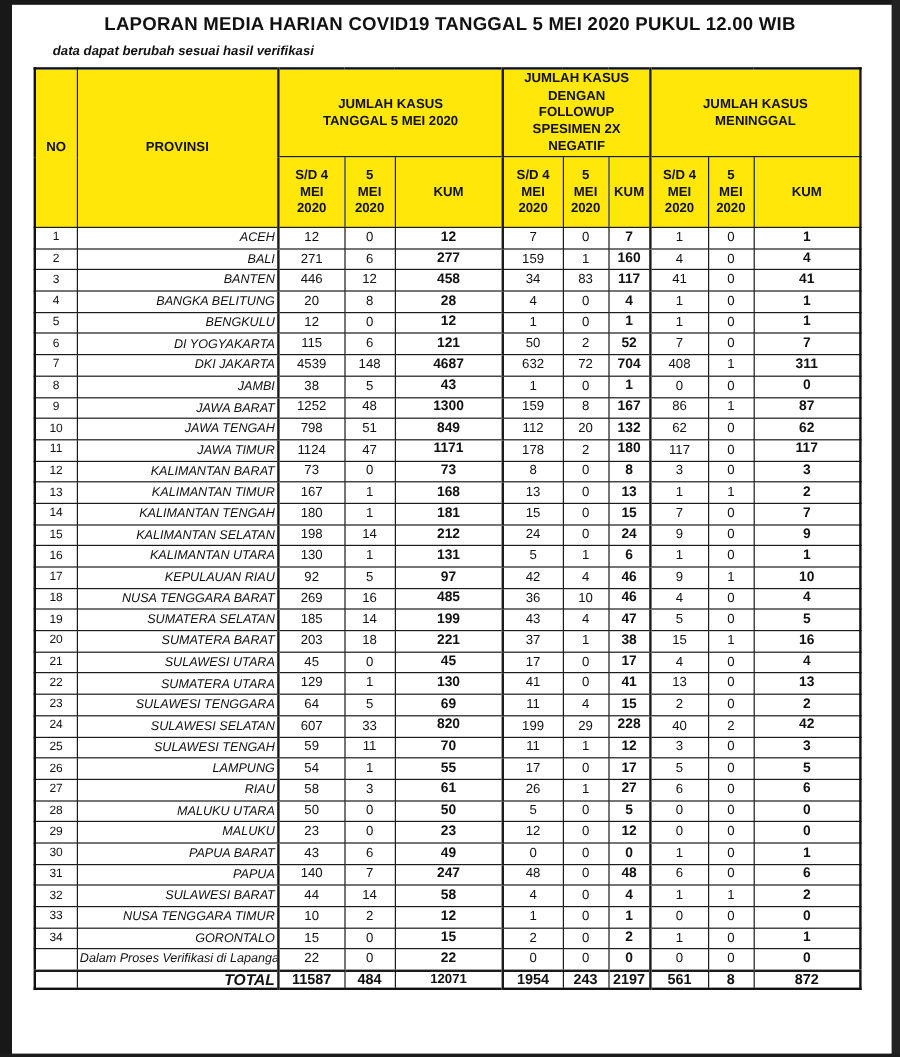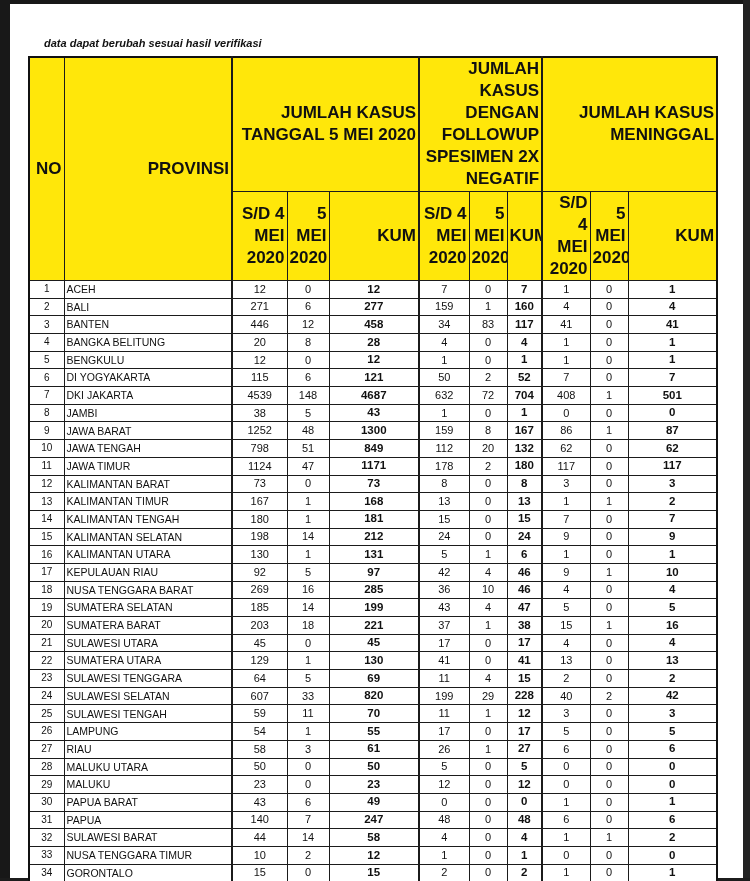--- a/index.html
+++ b/index.html
@@ -37,51 +37,52 @@
   table.report th, table.report td {
     border:1.5px solid #1b1b1b;
     padding:0 2px;
     vertical-align:middle;
     overflow:hidden;
   }
   table.report { border:2px solid #111; }
   thead th {
     background:#ffe70a;
     font-weight:bold;
-    font-size:17px;
-    text-align:right;
+    font-size:11px;
+    text-align:center;
     white-space:pre-line;
     line-height:1.3;
   }
   thead tr.group-row th { height:72px; }
   thead tr.sub-row th   { height:58px; }
   tbody tr { height:17.7px; }
   tbody td { font-size:11px; text-align:center; line-height:1; }
   td.c-no   { font-size:10px; }
-  td.c-prov { text-align:left; font-size:10.5px; padding-left:4px; white-space:nowrap; }
+  td.c-prov { text-align:right; font-size:10.5px; padding-left:4px; white-space:nowrap;font-style:italic; }
   td.c-kum  { font-weight:bold; font-size:11.5px; }
   .g-start  { border-left-width:2px !important; }
   tr.total  { height:14px; }
   tr.total td { font-weight:bold; font-size:12px; border-top-width:2.5px; }
   tr.total td.c-prov { font-size:13px; }
   tr.total td:nth-child(5) { font-size:11px; }
   .footer {
     position:absolute; top:843px; left:30px;
     font-size:12.5px; font-weight:bold;
   }
 </style>
 </head>
 <body>
 
 <div class="page">
   <div class="edge edge-top"></div>
   <div class="edge edge-left"></div>
   <div class="edge edge-right"></div>
   <div class="edge edge-bottom"></div>
 
+  <h1 class="title">LAPORAN MEDIA HARIAN COVID19 TANGGAL 5 MEI 2020 PUKUL 12.00 WIB</h1>
   <div class="subtitle">data dapat berubah sesuai hasil verifikasi</div>
 
   <table class="report">
     <colgroup>
       <col style="width:35px">
         <col style="width:168px">
       <col style="width:55px">
         <col style="width:42px">
         <col style="width:90px">
       <col style="width:50px">
@@ -212,21 +213,21 @@
     <td class="c-no">7</td>
     <td class="c-prov">DKI JAKARTA</td>
     <td class="c-num g-start">4539</td>
     <td class="c-num">148</td>
     <td class="c-num c-kum">4687</td>
     <td class="c-num g-start">632</td>
     <td class="c-num">72</td>
     <td class="c-num c-kum">704</td>
     <td class="c-num g-start">408</td>
     <td class="c-num">1</td>
-    <td class="c-num c-kum">501</td>
+    <td class="c-num c-kum">311</td>
   </tr>
         <tr>
     <td class="c-no">8</td>
     <td class="c-prov">JAMBI</td>
     <td class="c-num g-start">38</td>
     <td class="c-num">5</td>
     <td class="c-num c-kum">43</td>
     <td class="c-num g-start">1</td>
     <td class="c-num">0</td>
     <td class="c-num c-kum">1</td>
@@ -349,21 +350,21 @@
     <td class="c-num c-kum">46</td>
     <td class="c-num g-start">9</td>
     <td class="c-num">1</td>
     <td class="c-num c-kum">10</td>
   </tr>
         <tr>
     <td class="c-no">18</td>
     <td class="c-prov">NUSA TENGGARA BARAT</td>
     <td class="c-num g-start">269</td>
     <td class="c-num">16</td>
-    <td class="c-num c-kum">285</td>
+    <td class="c-num c-kum">485</td>
     <td class="c-num g-start">36</td>
     <td class="c-num">10</td>
     <td class="c-num c-kum">46</td>
     <td class="c-num g-start">4</td>
     <td class="c-num">0</td>
     <td class="c-num c-kum">4</td>
   </tr>
         <tr>
     <td class="c-no">19</td>
     <td class="c-prov">SUMATERA SELATAN</td>

